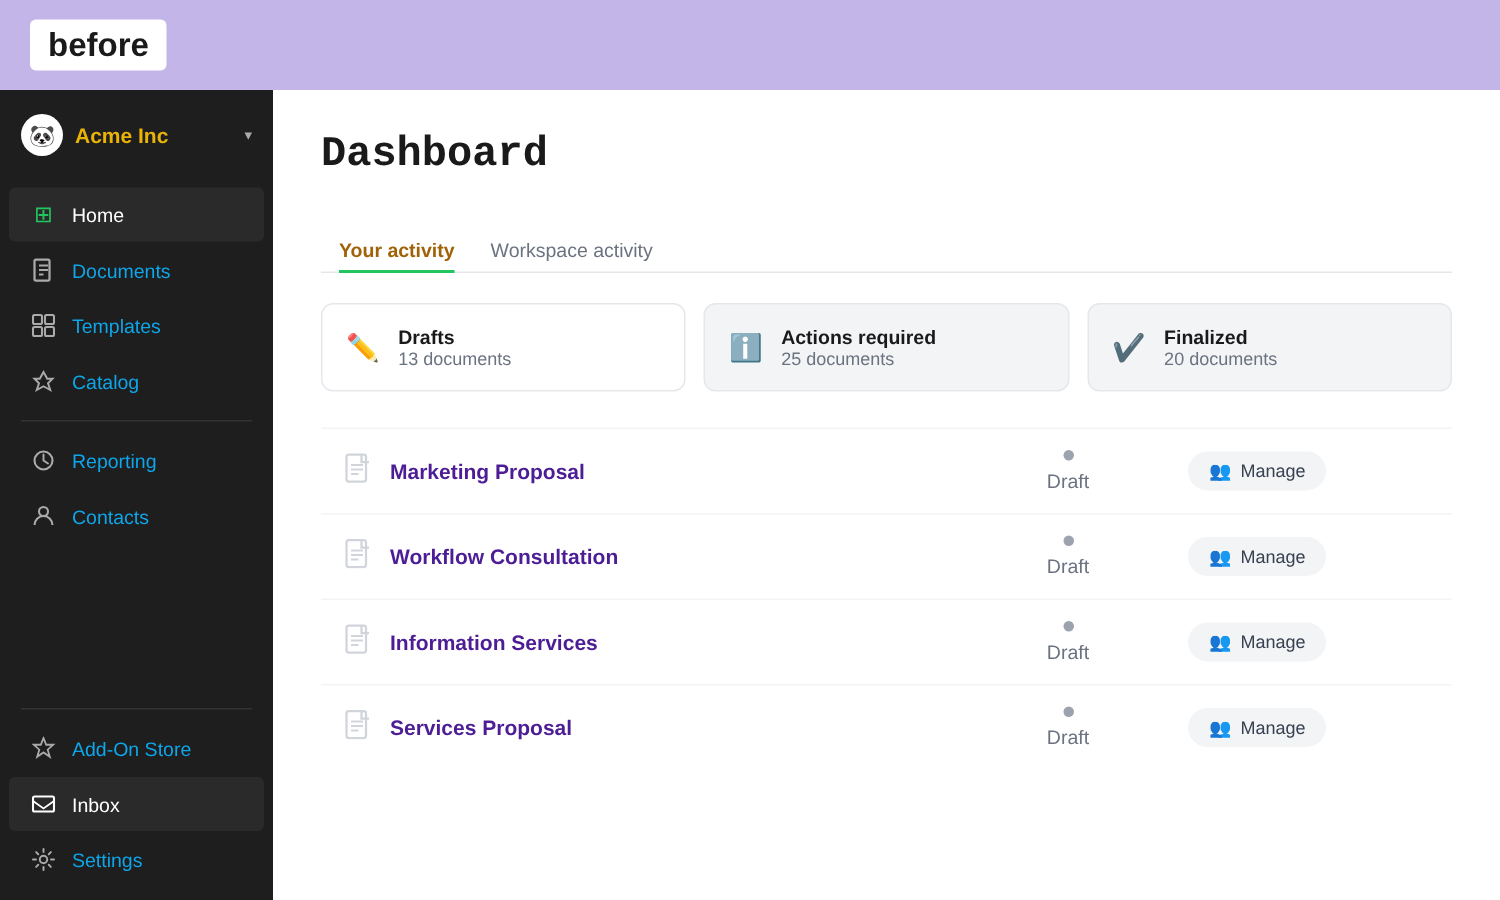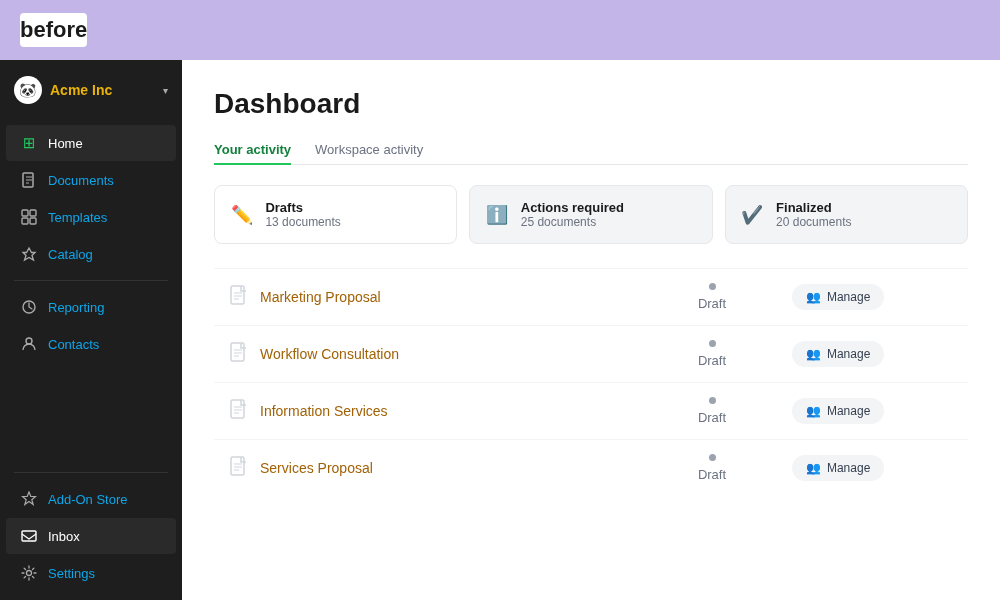--- a/index.html
+++ b/index.html
@@ -12,21 +12,21 @@
       background: #c4b5e8;
       display: flex;
       align-items: center;
       padding-left: 20px;
     }
     .top-bar-logo {
       font-size: 22px;
       font-weight: 800;
       color: #1a1a1a;
       background: white;
-      padding: 4px 0;
+      padding: 4px 12px;
       border-radius: 4px;
     }
 
     .main-container {
       position: absolute;
       top: 60px; left: 0; right: 0; bottom: 0;
       display: flex;
     }
 
     
@@ -103,42 +103,44 @@
       flex: 1;
       background: #ffffff;
       overflow-y: auto;
       padding: 28px 32px;
     }
 
     .page-title {
       font-size: 28px;
       font-weight: 700;
       color: #1a1a1a;
-      margin-bottom: 16px;
+      margin-bottom: 34px;
+      font-family: Liberation Mono, monospace;
     }
 
     .tabs {
       display: flex;
       gap: 0;
       border-bottom: 1px solid #e5e7eb;
       margin-bottom: 20px;
     }
     .tab {
       padding: 6px 0;
       margin-right: 24px;
       font-size: 13px;
       color: #6b7280;
       cursor: pointer;
       border-bottom: 2px solid transparent;
       margin-bottom: -1px;
     }
     .tab.active {
-      color: #15803d;
+      color: #a16207;
       border-bottom: 2px solid #22c55e;
       font-weight: 600;
+      margin-left: 12px;
     }
 
     .stats-row {
       display: flex;
       gap: 12px;
       margin-bottom: 24px;
     }
 
     .stat-card {
       flex: 1;
@@ -194,22 +196,22 @@
       align-items: center;
       gap: 12px;
     }
     .doc-icon {
       color: #d1d5db;
       font-size: 18px;
       flex-shrink: 0;
     }
     .doc-name {
       font-size: 14px;
-      font-weight: 400;
-      color: #a16207;
+      font-weight: 700;
+      color: #4c1d95;
     }
 
     .status-cell {
       display: flex;
       align-items: center;
       gap: 6px;
       font-size: 13px;
       color: #6b7280;
       flex-direction: column;
     }

